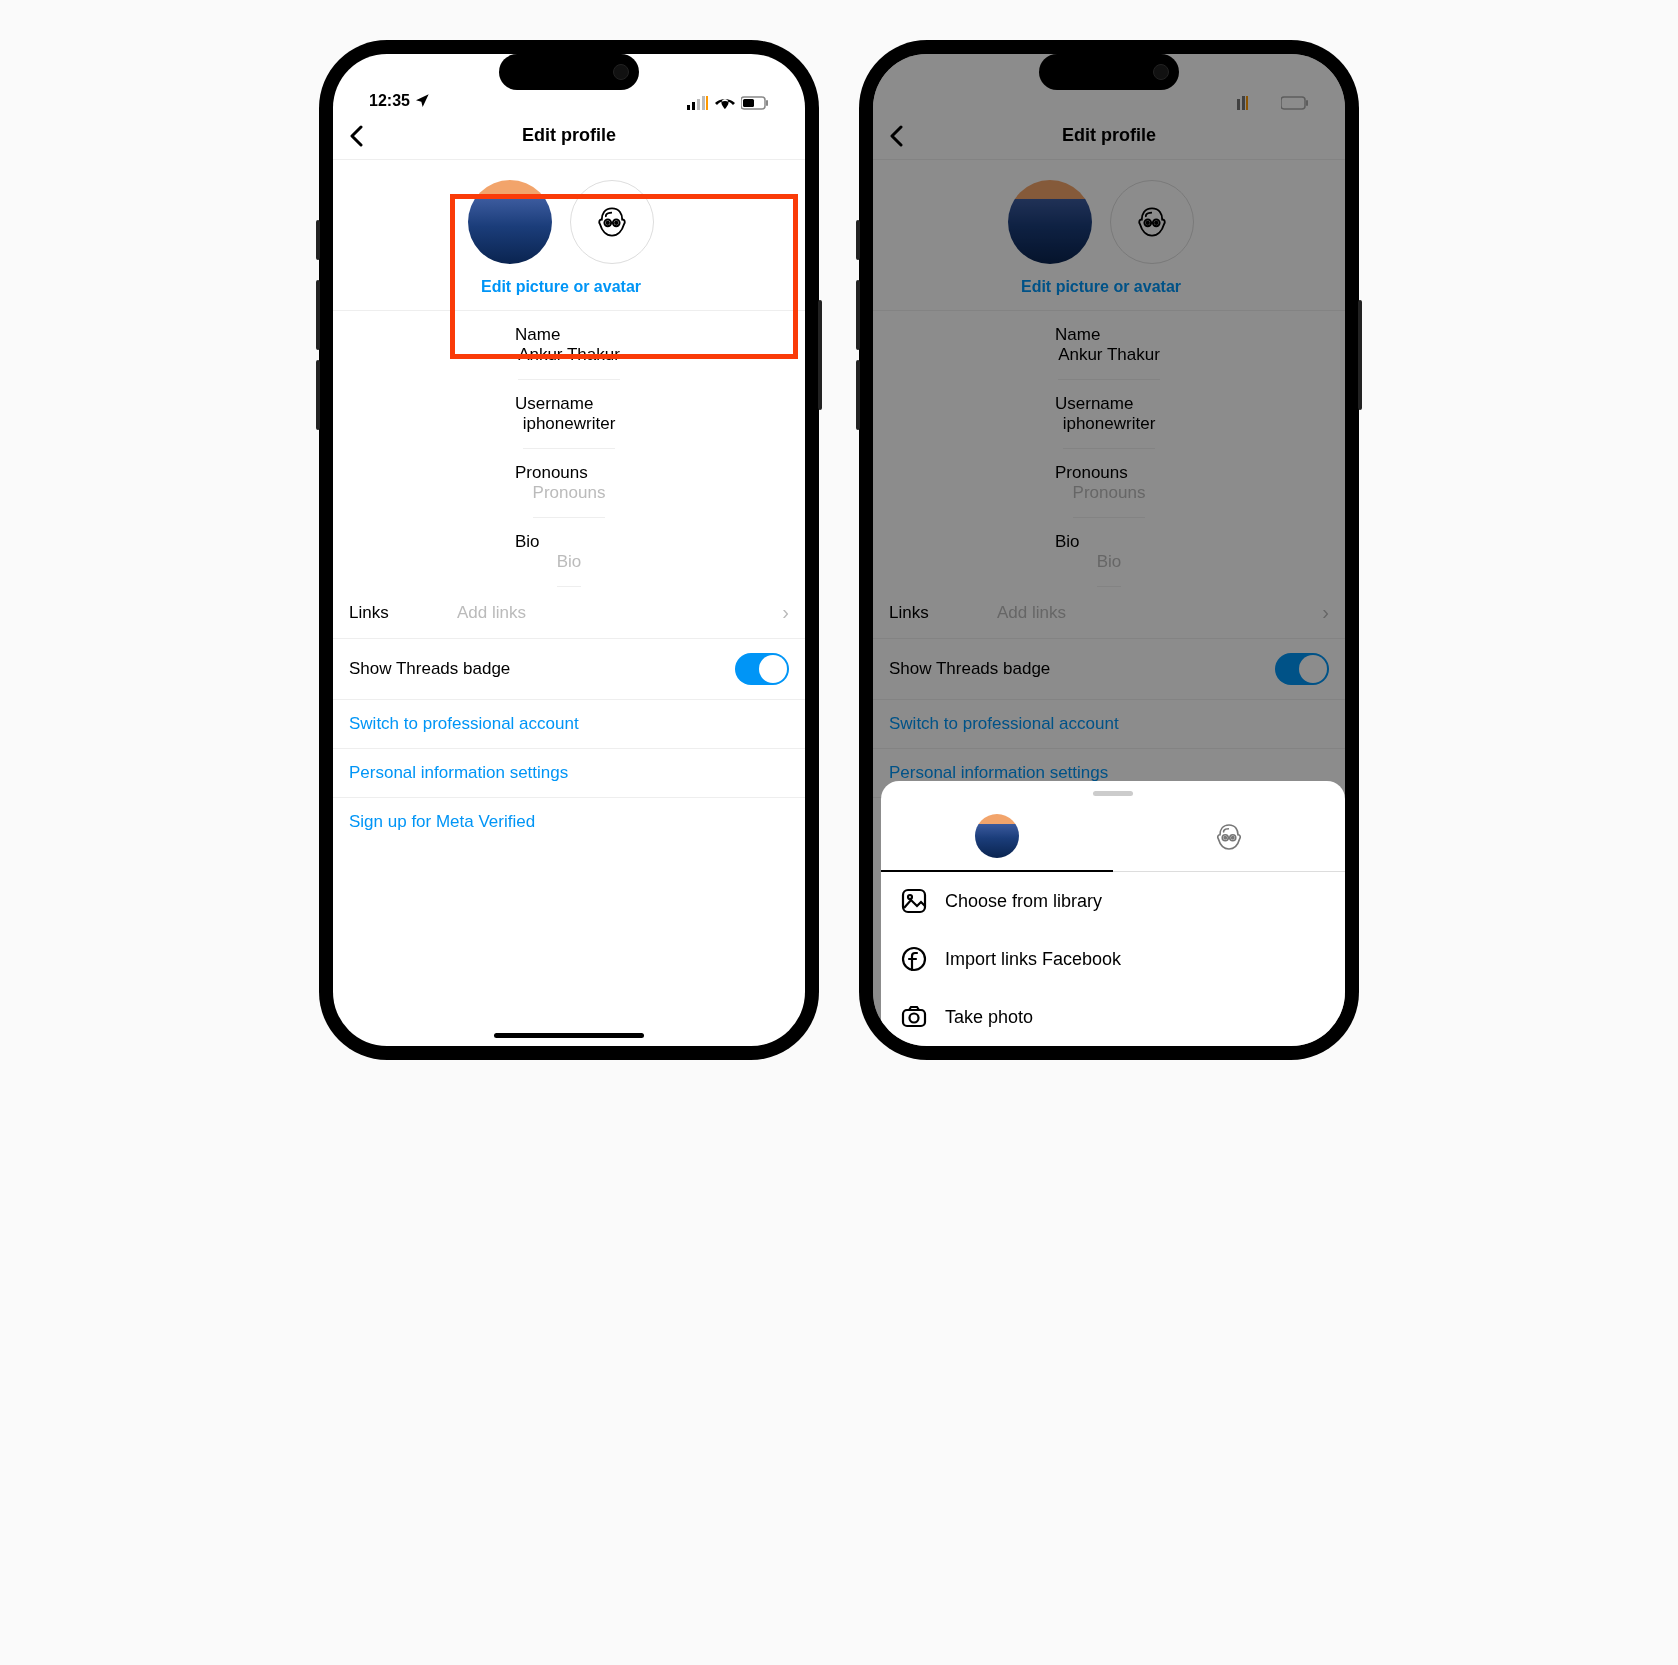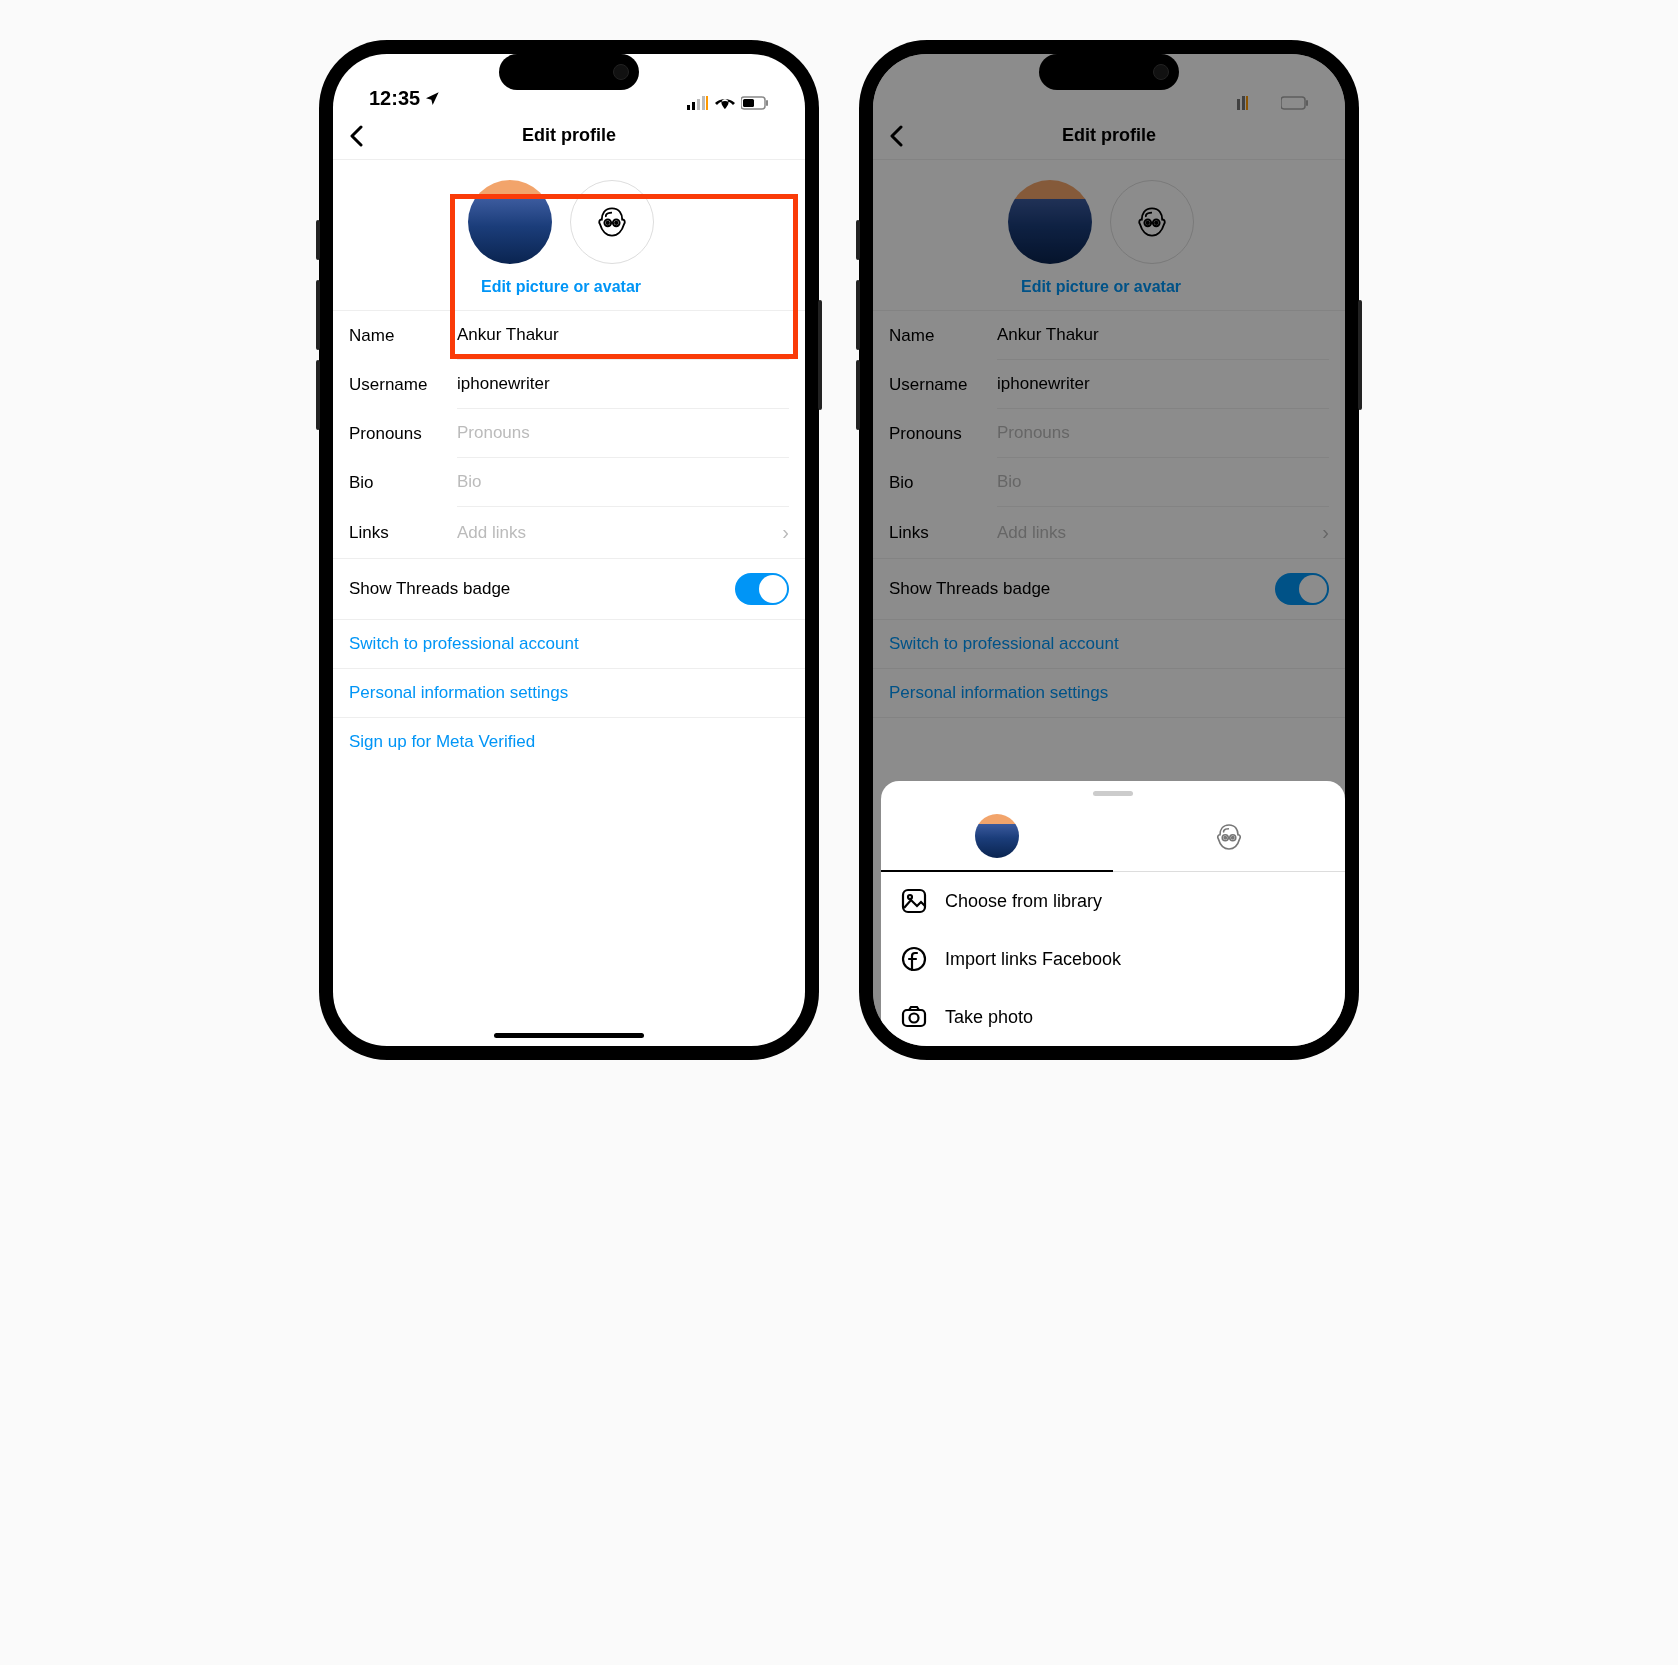--- a/index.html
+++ b/index.html
@@ -55,21 +55,21 @@
     background: #222;
     border-radius: 3px;
   }
   .status-bar {
     height: 58px;
     display: flex;
     align-items: flex-end;
     justify-content: space-between;
     padding: 0 36px 2px 36px;
     font-weight: 700;
-    font-size: 20px;
+    font-size: 16px;
   }
   .status-left { display: flex; align-items: center; gap: 4px; }
   .status-right { display: flex; align-items: center; gap: 6px; }
   .nav-bar {
     height: 48px;
     position: relative;
     display: flex;
     align-items: center;
     justify-content: center;
     border-bottom: 1px solid #eee;
@@ -121,21 +121,21 @@
   }
   .edit-link { color: #0095f6; font-weight: 600; font-size: 16px; }
   .fields { padding: 0 0 0 0; }
   .row {
     display: flex;
     align-items: center;
     padding: 14px 16px;
     font-size: 17px;
     border-bottom: 1px solid #eee;
   }
-  .row.inner { border-bottom: none; }
+  .row.inner { border-bottom: none; flex-direction: column; }
   .row.inner .value-cell { border-bottom: 1px solid #eee; }
   .label { width: 108px; color: #000; }
   .value-cell { flex: 1; padding-bottom: 14px; margin-bottom: -14px; }
   .value { color: #000; }
   .placeholder { color: #bbb; }
   .chev-right { color: #bbb; font-size: 20px; }
   .toggle-row {
     display: flex;
     align-items: center;
     justify-content: space-between;

